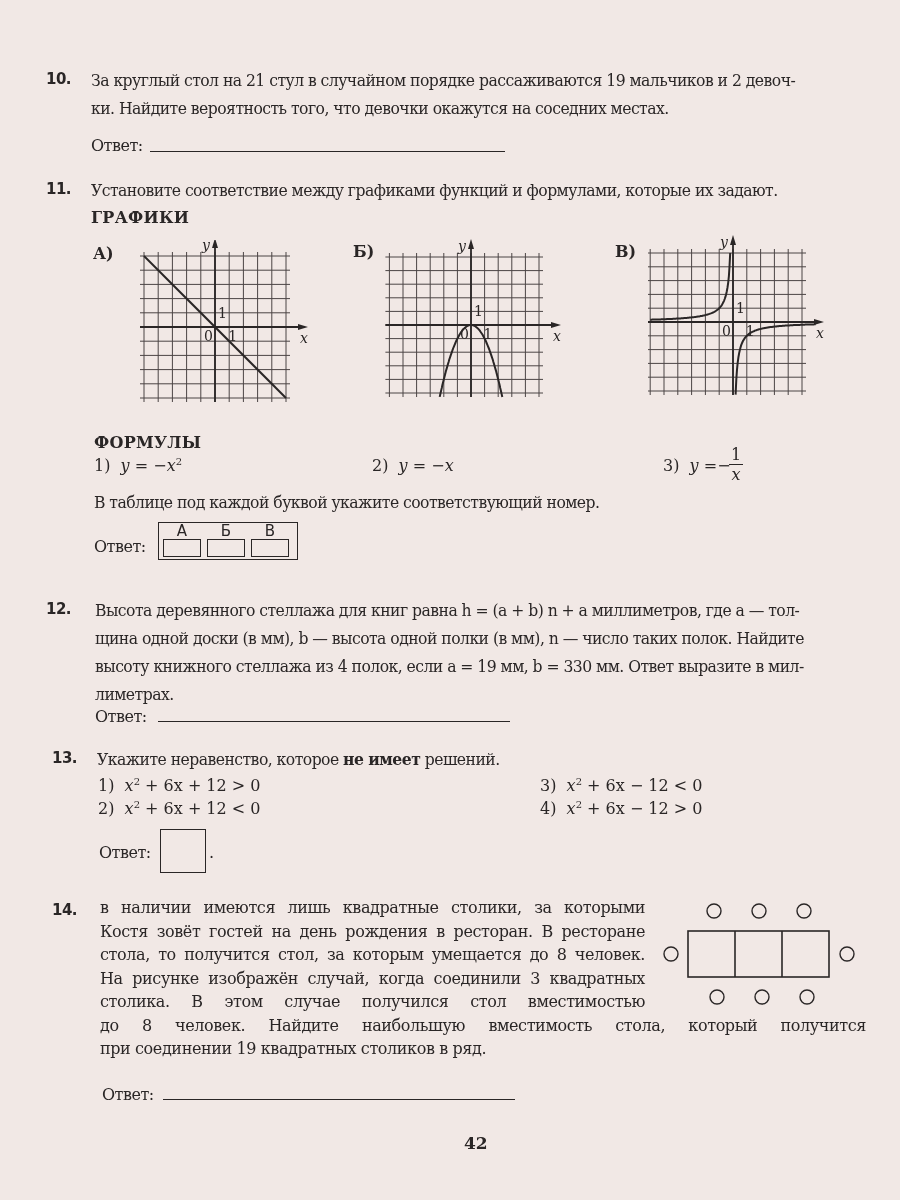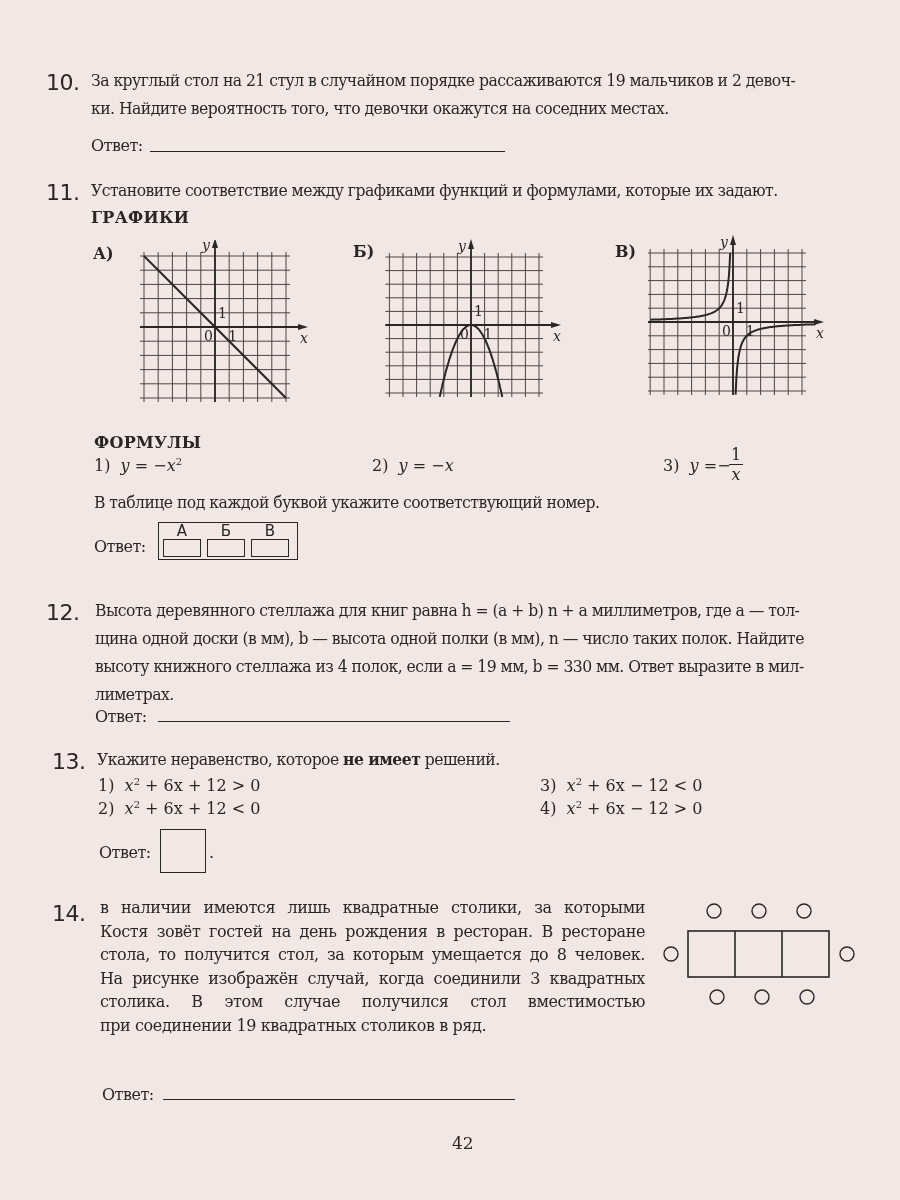--- a/index.html
+++ b/index.html
@@ -4,21 +4,21 @@
 <style>
   html, body { margin: 0; padding: 0; }
   body {
     width: 900px; height: 1200px; overflow: hidden;
     background: #f1e8e5;
     color: #2a2626;
     font-family: "Liberation Serif", "DejaVu Serif", serif;
     position: relative;
   }
   .abs { position: absolute; }
-  .qnum { font-weight: normal; font-size: 22px; font-family: "DejaVu Sans", sans-serif; letter-spacing: -0.5px; }
+  .qnum { font-weight: bold; font-size: 15px; font-family: "DejaVu Sans", sans-serif; letter-spacing: -0.5px; }
   .qtext { font-size: 17px; line-height: 28px; font-family: "DejaVu Serif", serif; letter-spacing: -0.6px; transform-origin: left top; }
   .cond { transform: scaleX(0.92); }
   .answer-label { font-size: 16px; font-family: "DejaVu Serif", serif; letter-spacing: -0.5px; }
   .answer-line { border-bottom: 1.5px solid #2a2626; height: 0; }
   .heading { font-size: 16px; font-family: "DejaVu Serif", serif; font-weight: bold; letter-spacing: 0.3px; }
   .graph-label { font-size: 16px; font-family: "DejaVu Serif", serif; font-weight: bold; }
   .formula { font-size: 16px; font-family: "DejaVu Serif", serif; }
   .formula i { font-style: italic; }
   .ans-table {
     border: 1.5px solid #2a2626; width: 138px; height: 36px;
@@ -232,33 +232,34 @@
 <div class="abs ans-box" style="left:160px;top:829px;"></div>
 <div class="abs answer-label" style="left:209px;top:843px;">.</div>
 
 <div class="abs qnum" style="left:52px;top:901px;">14.</div>
 <div class="abs" style="left:100px;top:896px;">
   <div class="qtext" style="width:545px;text-align:justify;text-align-last:justify;font-size:16px;line-height:23.5px;letter-spacing:-0.4px;">в наличии имеются лишь квадратные столики, за которыми</div>
   <div class="qtext" style="width:545px;text-align:justify;text-align-last:justify;font-size:16px;line-height:23.5px;letter-spacing:-0.4px;">Костя зовёт гостей на день рождения в ресторан. В ресторане</div>
   <div class="qtext" style="width:545px;text-align:justify;text-align-last:justify;font-size:16px;line-height:23.5px;letter-spacing:-0.4px;">стола, то получится стол, за которым умещается до 8 человек.</div>
   <div class="qtext" style="width:545px;text-align:justify;text-align-last:justify;font-size:16px;line-height:23.5px;letter-spacing:-0.4px;">На рисунке изображён случай, когда соединили 3 квадратных</div>
   <div class="qtext" style="width:545px;text-align:justify;text-align-last:justify;font-size:16px;line-height:23.5px;letter-spacing:-0.4px;">столика. В этом случае получился стол вместимостью</div>
+  <div class="qtext" style="width:766px;text-align:justify;text-align-last:justify;font-size:16px;line-height:23.5px;letter-spacing:-0.4px;">до 8 человек. Найдите наибольшую вместимость стола, который получится</div>
   <div class="qtext" style="width:766px;font-size:16px;line-height:23.5px;letter-spacing:-0.4px;">при соединении 19 квадратных столиков в ряд.</div>
 </div>
 
 <svg class="abs" style="left:655px;top:895px;" width="210" height="115">
   <rect x="33" y="36" width="141" height="46" fill="none" stroke="#2a2626" stroke-width="1.6"></rect>
   <line x1="80" y1="36" x2="80" y2="82" stroke="#2a2626" stroke-width="1.6"></line>
   <line x1="127" y1="36" x2="127" y2="82" stroke="#2a2626" stroke-width="1.6"></line>
   <circle cx="59" cy="16" r="7" fill="none" stroke="#2a2626" stroke-width="1.4"></circle>
   <circle cx="104" cy="16" r="7" fill="none" stroke="#2a2626" stroke-width="1.4"></circle>
   <circle cx="149" cy="16" r="7" fill="none" stroke="#2a2626" stroke-width="1.4"></circle>
   <circle cx="16" cy="59" r="7" fill="none" stroke="#2a2626" stroke-width="1.4"></circle>
   <circle cx="192" cy="59" r="7" fill="none" stroke="#2a2626" stroke-width="1.4"></circle>
   <circle cx="62" cy="102" r="7" fill="none" stroke="#2a2626" stroke-width="1.4"></circle>
   <circle cx="107" cy="102" r="7" fill="none" stroke="#2a2626" stroke-width="1.4"></circle>
   <circle cx="152" cy="102" r="7" fill="none" stroke="#2a2626" stroke-width="1.4"></circle>
 </svg>
 
 <div class="abs answer-label" style="left:102px;top:1085px;">Ответ:</div>
 <div class="abs answer-line" style="left:163px;top:1099px;width:352px;"></div>
 
-<div class="abs pagenum" style="left:452px;top:1133px;">42</div>
+<div class="abs pagenum" style="left:464px;top:1133px;font-weight:bold;">42</div>
 
 </body></html>

